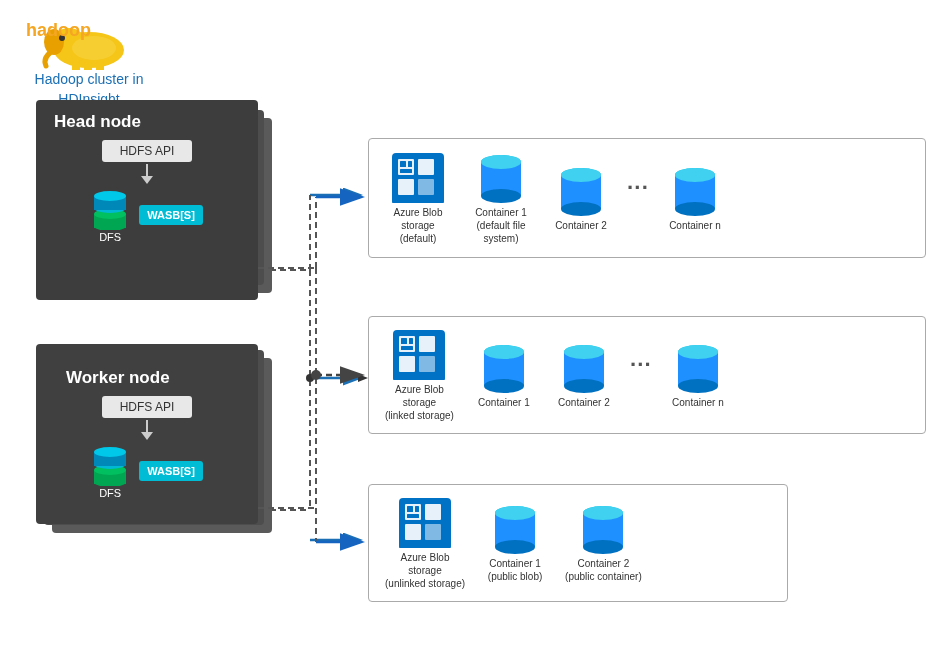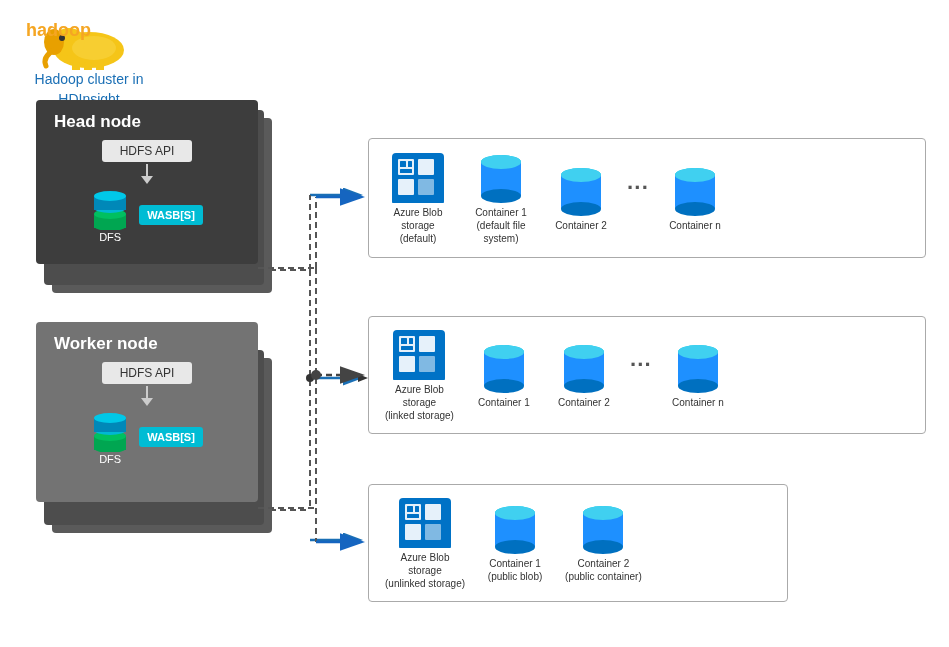--- a/index.html
+++ b/index.html
@@ -101,21 +101,21 @@
       <text x="2" y="14" font-size="18" font-weight="bold" fill="#f5a623" font-family="Arial, sans-serif">hadoop</text>
     </svg>
     <div style="font-size:14px; color:#1a6fb5; text-align:center; line-height:1.4; white-space:pre-line; margin-top:-4px;">Hadoop cluster in
 HDInsight</div>
   </div>
 
   <div style="position:absolute; top:118px; left:52px; width:220px; height:175px; background:#5a5a5a; border-radius:4px;"></div>
 
   <div style="position:absolute; top:110px; left:44px; width:220px; height:175px; background:#4d4d4d; border-radius:4px;"></div>
 
-  <div style="position:absolute; top:100px; left:36px; width:222px; height:164px; background:#3d3d3d; border-radius:4px; padding:12px;">
+  <div style="position:absolute; top:100px; left:36px; width:222px; height:200px; background:#3d3d3d; border-radius:4px; padding:12px;">
     <div style="font-size:17px; font-weight:bold; color:#fff; margin-bottom:8px; margin-left:6px;">Head node</div>
 
     <div style="background:#e8e8e8; border-radius:3px; text-align:center; font-size:12px; padding:4px 8px; width:90px; margin: 4px auto 0 auto; color:#333;">HDFS API</div>
 
     <div style="display:flex; flex-direction:column; align-items:center; margin:2px 0;">
       <div style="width:2px; height:12px; background:#ccc;"></div>
       <div style="width:0; height:0; border-left:6px solid transparent; border-right:6px solid transparent; border-top:8px solid #ccc;"></div>
     </div>
 
     <div style="display:flex; align-items:center; gap:10px; justify-content:center; margin-top:2px;">
@@ -135,21 +135,21 @@
       </div>
 
       <div style="background:#00bcd4; color:#fff; border-radius:3px; font-size:11px; padding:4px 8px; font-weight:bold;">WASB[S]</div>
     </div>
   </div>
 
   <div style="position:absolute; top:358px; left:52px; width:220px; height:175px; background:#5a5a5a; border-radius:4px;"></div>
 
   <div style="position:absolute; top:350px; left:44px; width:220px; height:175px; background:#4d4d4d; border-radius:4px;"></div>
 
-  <div style="position:absolute; top:322px; left:36px; width:222px; height:180px; background:#737373; border-radius:4px; padding:12px;">
+  <div style="position:absolute; top:344px; left:36px; width:222px; height:180px; background:#404040; border-radius:4px; padding:24px;">
     <div style="font-size:17px; font-weight:bold; color:#fff; margin-bottom:8px; margin-left:6px;">Worker node</div>
     <div style="background:#e8e8e8; border-radius:3px; text-align:center; font-size:12px; padding:4px 8px; width:90px; margin: 4px auto 0 auto; color:#333;">HDFS API</div>
     <div style="display:flex; flex-direction:column; align-items:center; margin:2px 0;">
       <div style="width:2px; height:12px; background:#ccc;"></div>
       <div style="width:0; height:0; border-left:6px solid transparent; border-right:6px solid transparent; border-top:8px solid #ccc;"></div>
     </div>
     <div style="display:flex; align-items:center; gap:10px; justify-content:center; margin-top:2px;">
       <div style="display:flex; flex-direction:column; align-items:center;">
         <svg width="38" height="44">
           <ellipse cx="19" cy="40" rx="16" ry="5" fill="#00a651"></ellipse>

